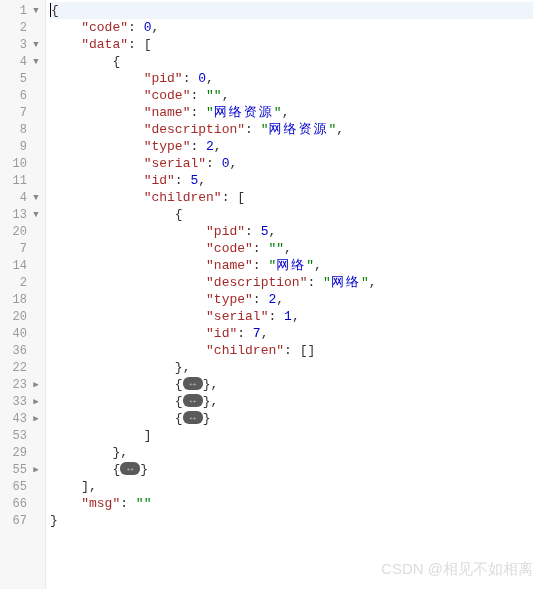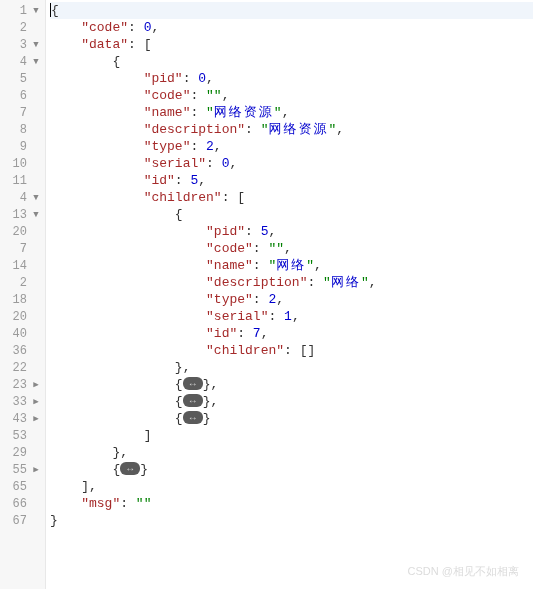--- a/index.html
+++ b/index.html
@@ -87,23 +87,23 @@
       top: -1px;
     }
     .fold-pill::before {
       content: "↔";
       color: #d0d0d0;
       font-size: 10px;
     }
     .watermark {
       position: absolute;
       bottom: 10px;
-      right: 14px;
+      right: 0;
       color: #dcdcdc;
-      font-size: 11px;
+      font-size: 15px;
       font-family: sans-serif;
       pointer-events: none;
     }
   </style>
 </head>
 <body>
 
 <div class="editor">
   <div class="gutter">
       <div class="gutter-row">

